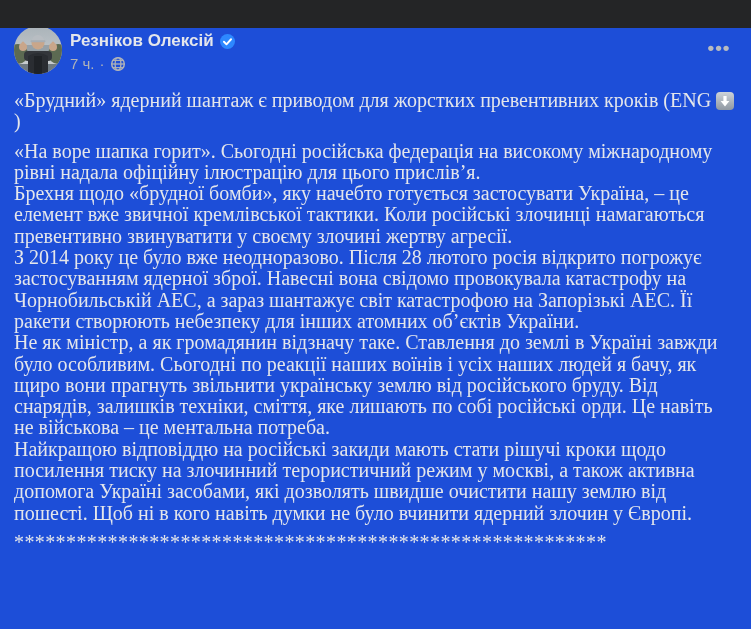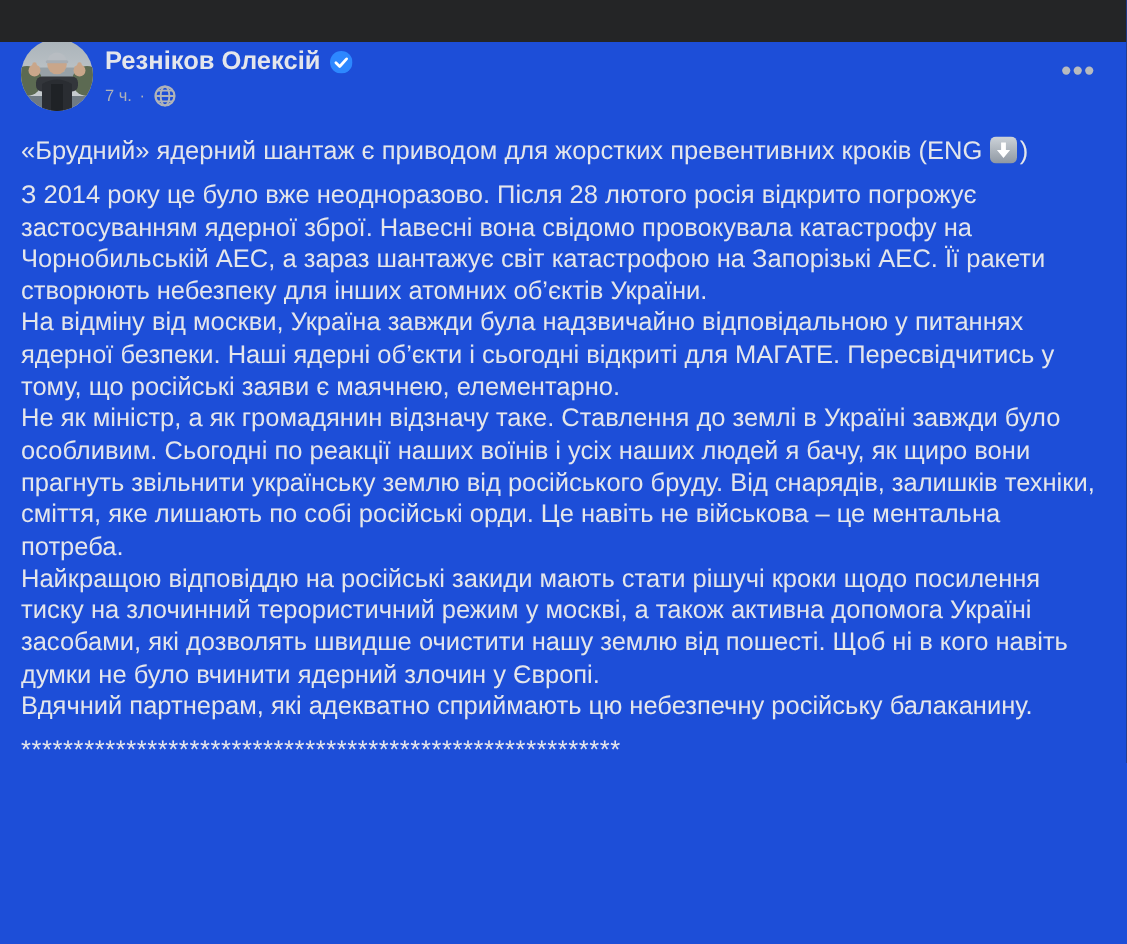--- a/index.html
+++ b/index.html
@@ -52,21 +52,21 @@
     cursor: pointer;
     white-space: nowrap;
   }
   .verified-badge { width: 15px; height: 15px; display: inline-block; }
   .meta-row {
     display: flex;
     align-items: center;
     gap: 5px;
     margin-top: 3px;
     color: #b0b3b8;
-    font-size: 11px;
+    font-size: 15px;
     line-height: 18px;
   }
   .meta-timestamp { cursor: pointer; }
   .meta-sep { color: #b0b3b8; }
   .globe-icon { width: 16px; height: 16px; display: inline-block; }
   .more-button {
     position: absolute;
     top: 6px;
     right: 14px;
     width: 36px; height: 36px;
@@ -82,23 +82,24 @@
     font-size: 19px;
     font-weight: 700;
     letter-spacing: 1px;
     line-height: 10px;
     transform: translateY(-4px);
   }
   
   .post-content {
     margin-top: 14px;
     padding: 0 14px;
-    font-size: 17px;
+    font-size: 20px;
     line-height: 21.3px;
     color: #e4e6eb;
+    font-family: Liberation Serif, serif;
   }
   .post-content p { margin: 0; }
   .post-title { margin: 0 0 8px 0 !important; }
   .inline-emoji {
     display: inline-block;
     width: 18px; height: 18px;
     vertical-align: -3px;
     margin: 0 2px 0 5px;
   }
   .asterisk-line {
@@ -173,21 +174,21 @@
         <defs>
           <linearGradient id="btn" x1="0" y1="0" x2="0" y2="1">
             <stop offset="0" stop-color="#cdd3d9"></stop>
             <stop offset="1" stop-color="#8f98a2"></stop>
           </linearGradient>
         </defs>
         <rect width="18" height="18" rx="4" fill="url(#btn)"></rect>
         <path d="M7.4 4 h3.2 v5 h2.8 L9 14.4 L4.6 9 h2.8 z" fill="#ffffff"></path>
       </svg><span>)</span>
     </p>
+    <p>«На воре шапка горит». Сьогодні російська федерація на високому міжнародному рівні надала офіційну ілюстрацію для цього прислів’я.</p>
+    <p>Брехня щодо «брудної бомби», яку начебто готується застосувати Україна, – це елемент вже звичної кремлівської тактики. Коли російські злочинці намагаються превентивно звинуватити у своєму злочині жертву агресії.</p>
     <p>З 2014 року це було вже неодноразово. Після 28 лютого росія відкрито погрожує застосуванням ядерної зброї. Навесні вона свідомо провокувала катастрофу на Чорнобильській АЕС, а зараз шантажує світ катастрофою на Запорізькі АЕС. Її ракети створюють небезпеку для інших атомних об’єктів України.</p>
-    <p>На відміну від москви, Україна завжди була надзвичайно відповідальною у питаннях ядерної безпеки. Наші ядерні об’єкти і сьогодні відкриті для МАГАТЕ. Пересвідчитись у тому, що російські заяви є маячнею, елементарно.</p>
     <p>Не як міністр, а як громадянин відзначу таке. Ставлення до землі в Україні завжди було особливим. Сьогодні по реакції наших воїнів і усіх наших людей я бачу, як щиро вони прагнуть звільнити українську землю від російського бруду. Від снарядів, залишків техніки, сміття, яке лишають по собі російські орди. Це навіть не військова – це ментальна потреба.</p>
     <p>Найкращою відповіддю на російські закиди мають стати рішучі кроки щодо посилення тиску на злочинний терористичний режим у москві, а також активна допомога Україні засобами, які дозволять швидше очистити нашу землю від пошесті. Щоб ні в кого навіть думки не було вчинити ядерний злочин у Європі.</p>
-    <p>Вдячний партнерам, які адекватно сприймають цю небезпечну російську балаканину.</p>
     <p class="asterisk-line">*********************************************************</p>
   </div>
 
 </div>
 
 </body></html>

